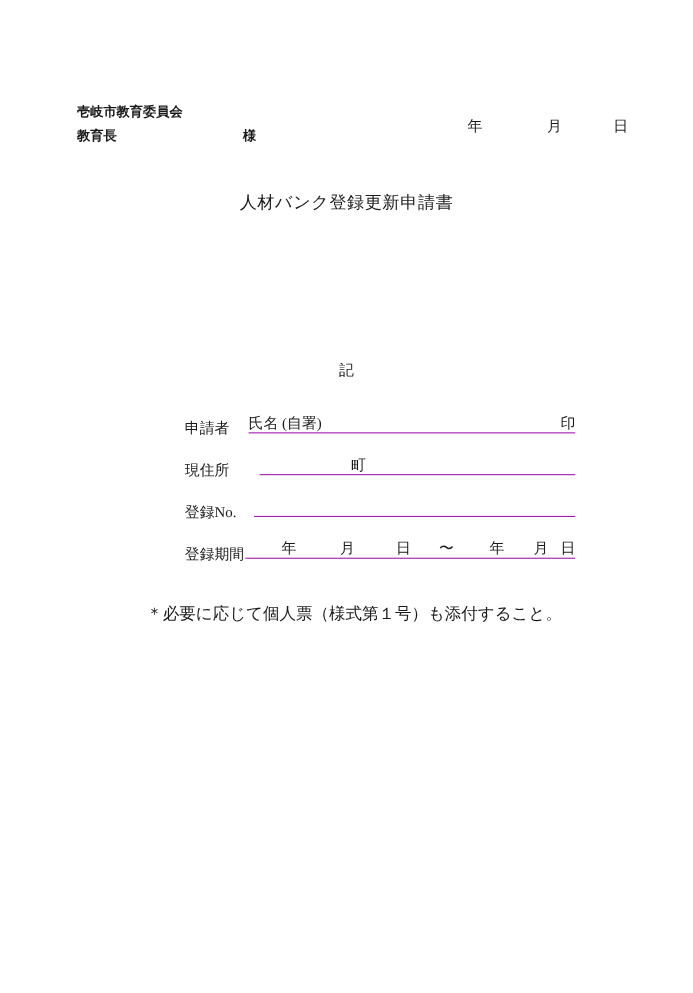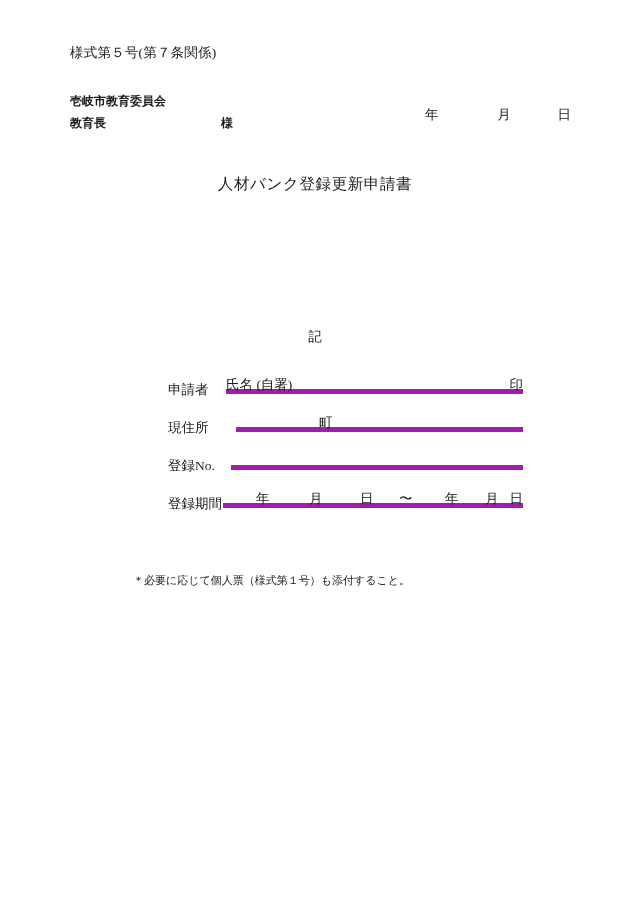--- a/index.html
+++ b/index.html
@@ -114,21 +114,21 @@
     height: 38px;
     white-space: nowrap;
   }
   .form-row .label {
     display: inline-block;
     vertical-align: baseline;
   }
   .rule {
     display: inline-block;
     vertical-align: baseline;
-    border-bottom: 5px solid #a21caf;
+    border-bottom: 1px solid #a21caf;
     height: 17px;
     box-sizing: border-box;
   }
 
   
   .row-applicant .label { width: 58px; }
   .row-applicant .rule {
     width: 297px;
     position: relative;
   }
@@ -163,31 +163,29 @@
   .row-period .p-tilde { left: 176px; }
   .row-period .p-y2 { left: 222px; }
   .row-period .p-m2 { left: 262px; }
   .row-period .p-d2 { left: 300px; transform: translateX(-100%); }
 
   
   .footnote {
     position: absolute;
     left: 133px;
     top: 549px;
-    font-size: 11px;
-    white-space: nowrap;
-    margin-top: 24px;
+    font-size: 15px;
+    white-space: nowrap;
   }
 </style>
 </head>
 <body>
 
 <div class="page">
 
-  <div class="form-no">様式第５号(第７条関係)</div>
 
   <div class="date-line">
     <span class="unit">年</span>
     <span class="unit gap-y"></span>
     <span class="unit">月</span>
     <span class="unit gap-m"></span>
     <span class="unit">日</span>
   </div>
 
   <div class="addressee">

